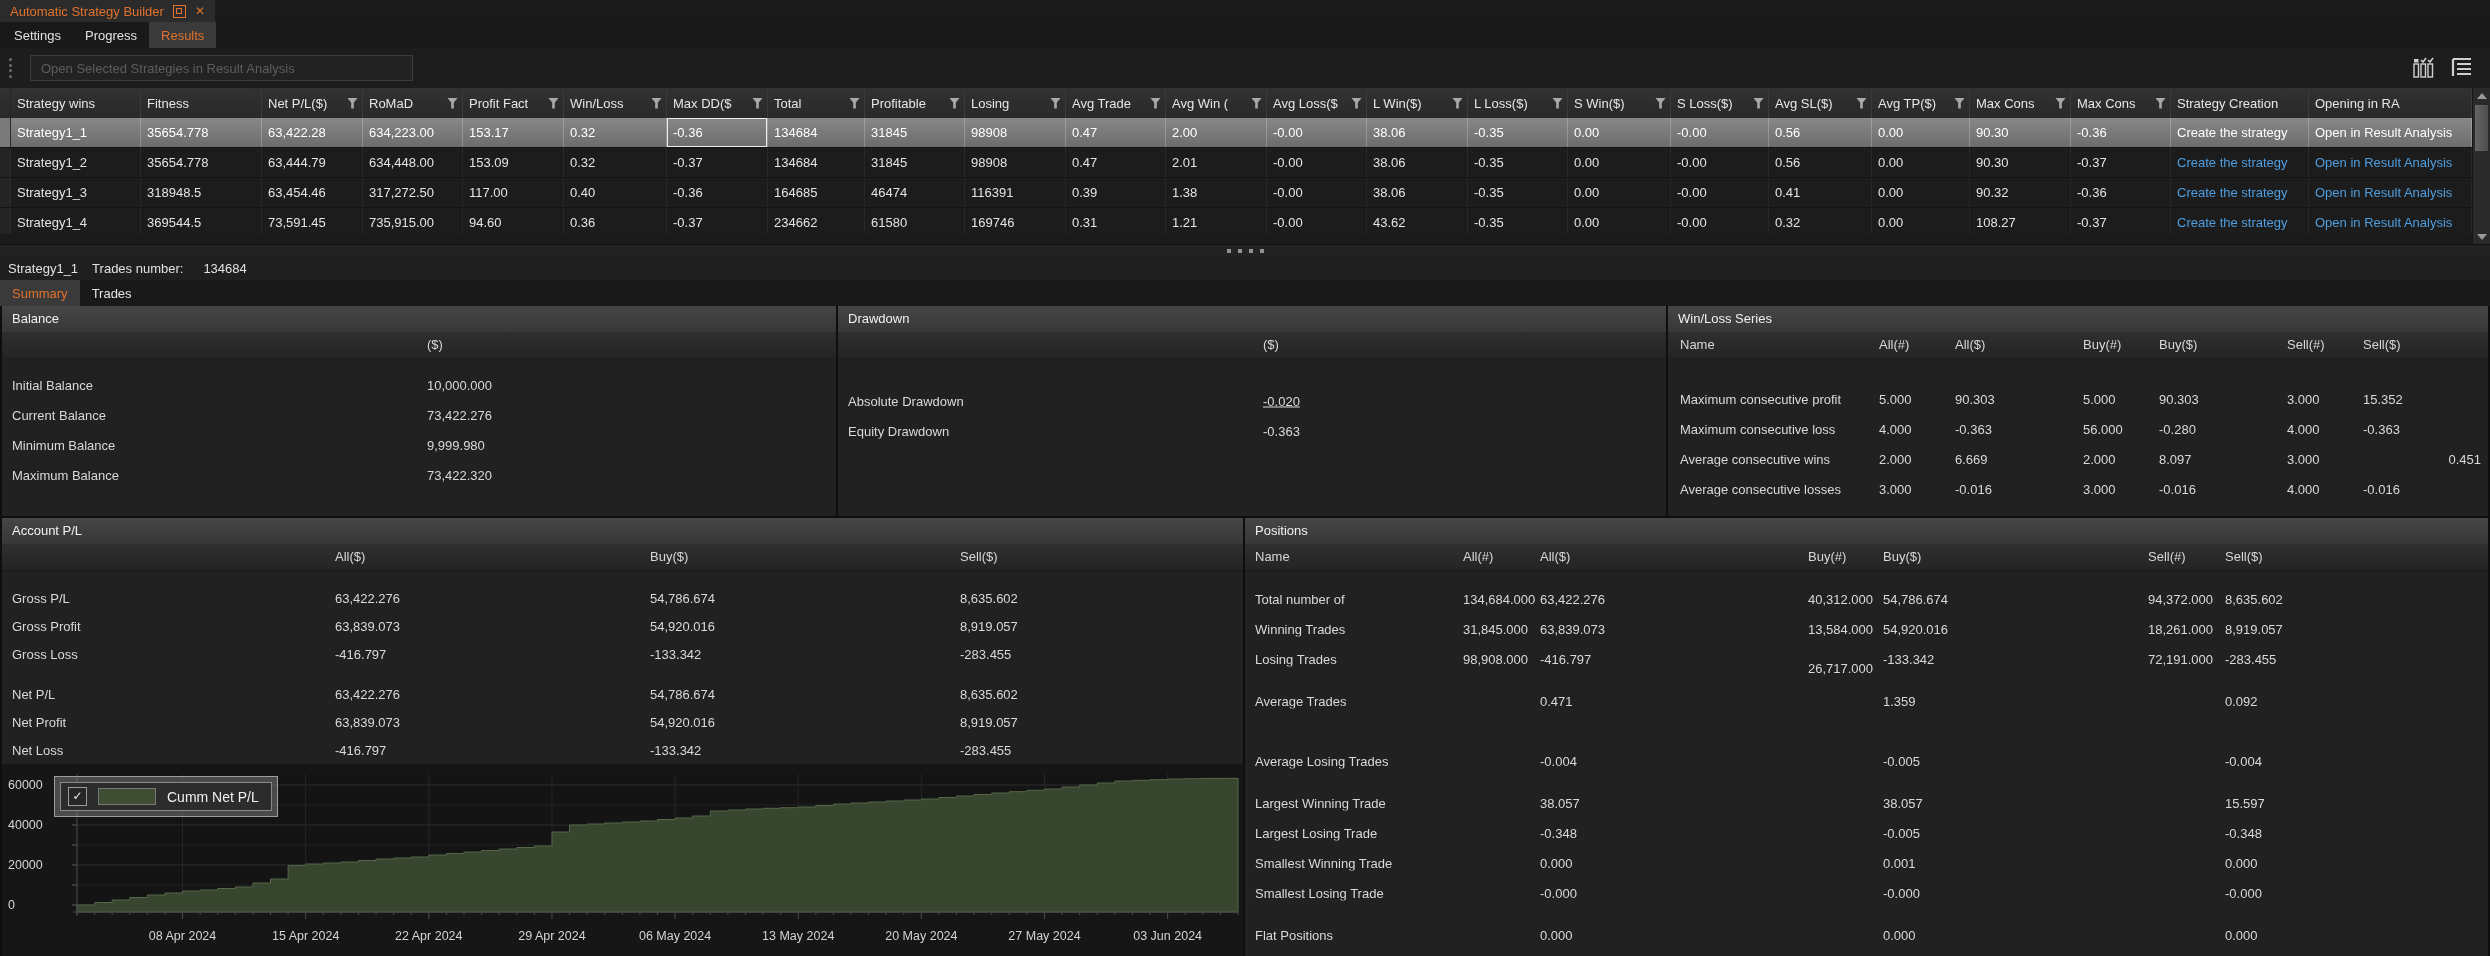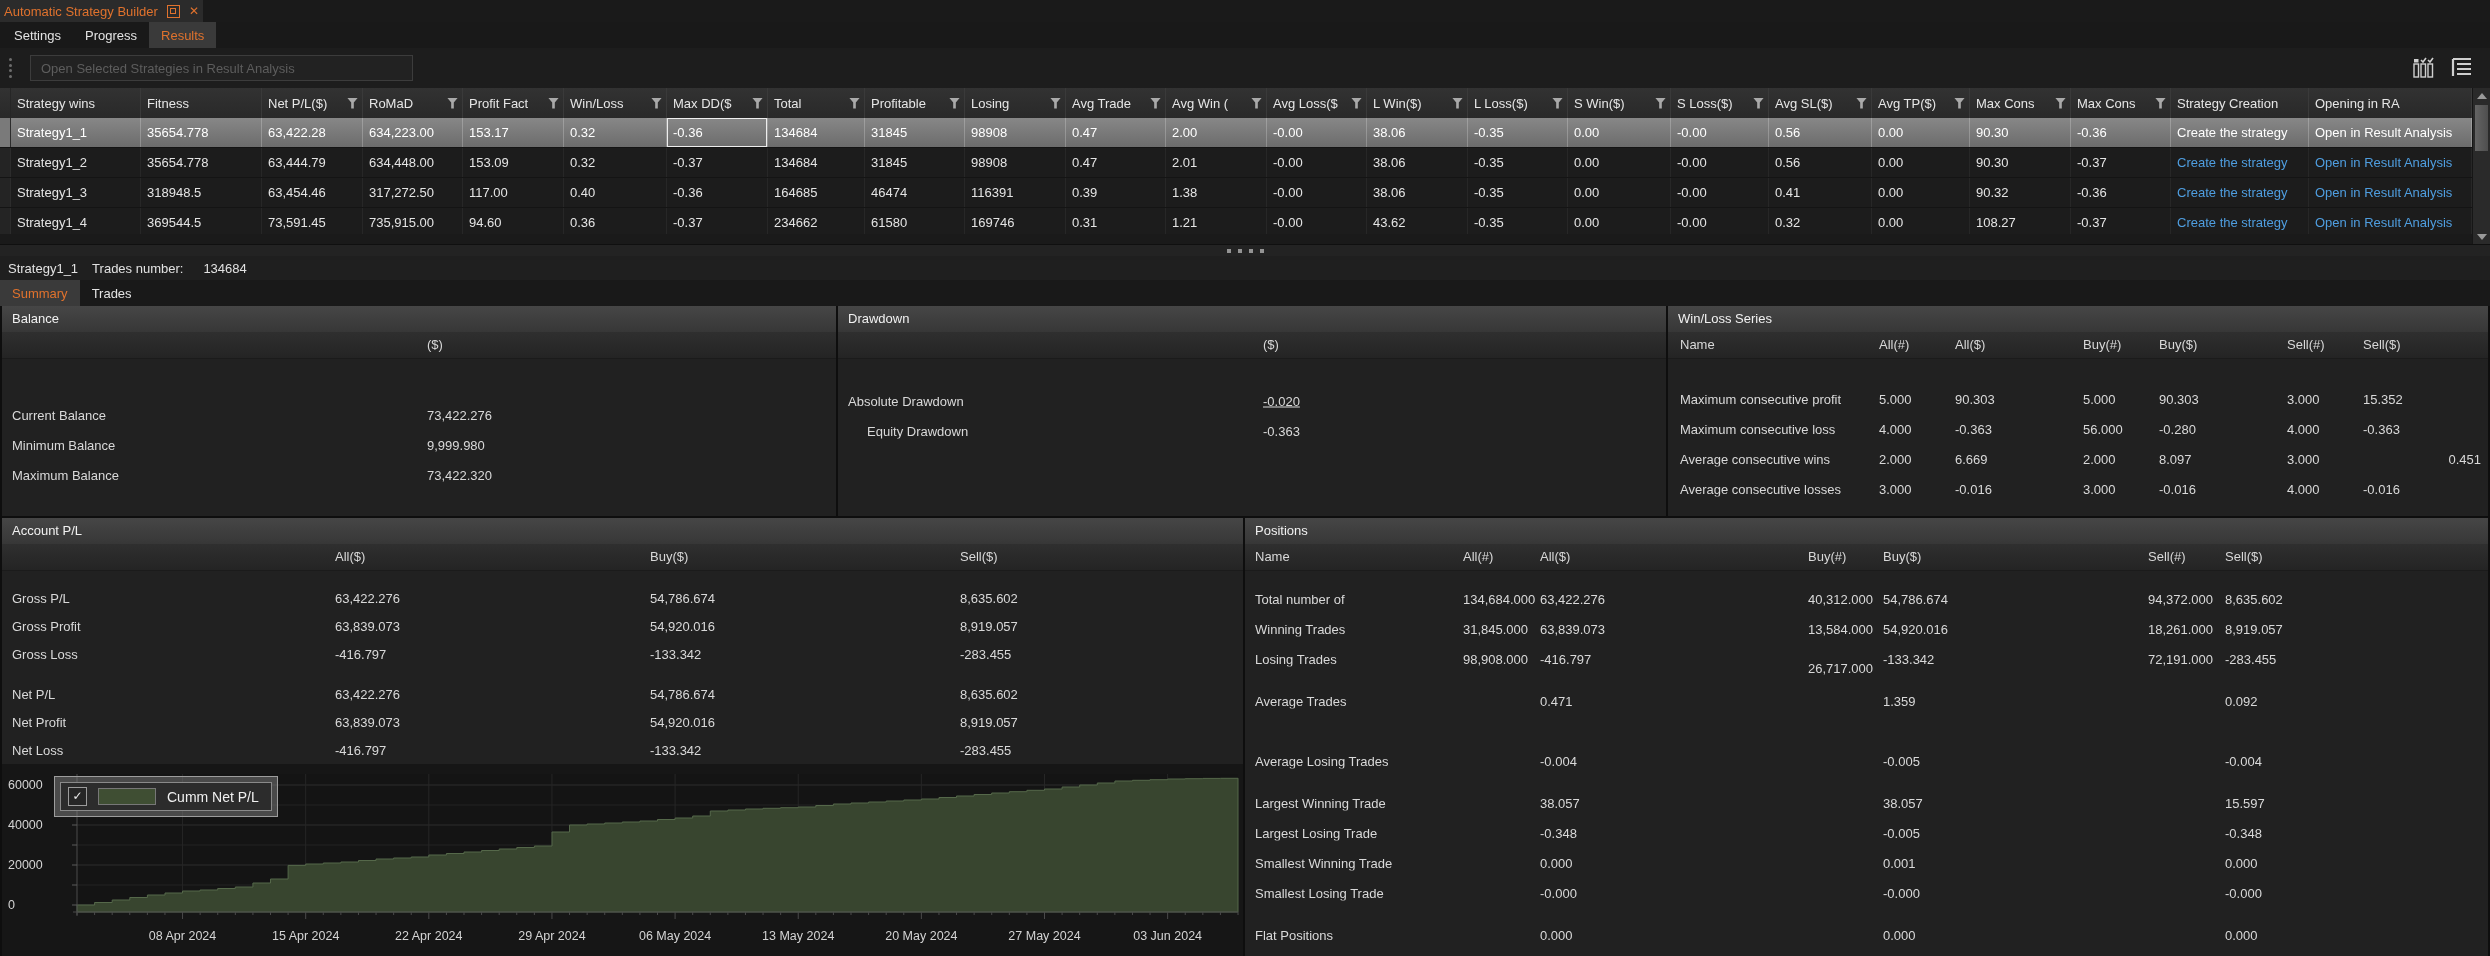--- a/index.html
+++ b/index.html
@@ -1,21 +1,21 @@
 <!DOCTYPE html>
 <html><head>
 <meta charset="utf-8">
 <style>
   html,body{margin:0;padding:0;background:#0d0d0d;}
   body{width:2490px;height:956px;overflow:hidden;font-family:"Liberation Sans","DejaVu Sans",sans-serif;-webkit-font-smoothing:antialiased;}
   .app{position:relative;width:2490px;height:956px;background:#161616;color:#dcdcdc;font-size:13px;}
 
   
   .doc-tabbar{position:absolute;left:0;top:0;right:0;height:22px;background:#1a1a1a;border-bottom:1px solid #111;}
-  .doc-tab{position:absolute;left:0;top:0;height:22px;background:#2b2b2b;display:flex;align-items:center;padding:0 4px;gap:9px;}
+  .doc-tab{position:absolute;left:0;top:0;height:22px;background:#2b2b2b;display:flex;align-items:center;padding:0 10px;gap:9px;}
   .doc-tab-title{color:#e0722d;font-size:13px;white-space:nowrap;}
   .popup-icon{width:11px;height:11px;border:1px solid #e0722d;position:relative;display:inline-block;}
   .popup-icon:before{content:"";position:absolute;left:2px;top:2px;width:4px;height:4px;border:1px solid #e0722d;}
   .doc-close{color:#e0722d;font-size:12px;font-weight:bold;cursor:pointer;line-height:1;}
 
   
   .page-tabs{position:absolute;left:0;top:22px;right:0;height:26px;background:#191919;display:flex;align-items:stretch;padding-left:2px;border-bottom:1px solid #101010;}
   .ptab{display:flex;align-items:center;padding:0 12px;color:#e3e3e3;cursor:pointer;white-space:nowrap;}
   .ptab.active{background:#3a3a3a;color:#e0722d;}
 
@@ -354,20 +354,24 @@
       <div class="ptab">Trades</div>
     </div>
 
   <div class="panels">
     <div class="panel" id="panel-balance">
         <div class="ptitle">Balance</div>
         <div class="pcolhead">
           <span class="pch" style="left: 425px;">($)</span>
         </div>
         <div class="pbody" style="top: 64px;">
+          <div class="prow" style="top: 0px; height: 30px;">
+            <span class="plabel" style="left: 10px;">Initial Balance</span>
+            <span class="pval" style="left: 425px;">10,000.000</span>
+          </div>
           <div class="prow" style="top: 30px; height: 30px;">
             <span class="plabel" style="left: 10px;">Current Balance</span>
             <span class="pval" style="left: 425px;">73,422.276</span>
           </div>
           <div class="prow" style="top: 60px; height: 30px;">
             <span class="plabel" style="left: 10px;">Minimum Balance</span>
             <span class="pval" style="left: 425px;">9,999.980</span>
           </div>
           <div class="prow" style="top: 90px; height: 30px;">
             <span class="plabel" style="left: 10px;">Maximum Balance</span>
@@ -379,21 +383,21 @@
         <div class="ptitle">Drawdown</div>
         <div class="pcolhead">
           <span class="pch" style="left: 425px;">($)</span>
         </div>
         <div class="pbody" style="top: 80px;">
           <div class="prow" style="top: 0px; height: 30px;">
             <span class="plabel" style="left: 10px;">Absolute Drawdown</span>
             <span class="pval" style="left: 425px; text-decoration: underline;">-0.020</span>
           </div>
           <div class="prow" style="top: 30px; height: 30px;">
-            <span class="plabel" style="left: 10px; margin-left: 19px;">Equity Drawdown</span>
+            <span class="plabel" style="left: 10px;">Equity Drawdown</span>
             <span class="pval" style="left: 425px;">-0.363</span>
           </div>
         </div>
       </div>
     <div class="panel" id="panel-winloss">
         <div class="ptitle">Win/Loss Series</div>
         <div class="pcolhead">
           <span class="pch" style="left: 12px;">Name</span>
           <span class="pch" style="left: 211px;">All(#)</span>
           <span class="pch" style="left: 287px;">All($)</span>

